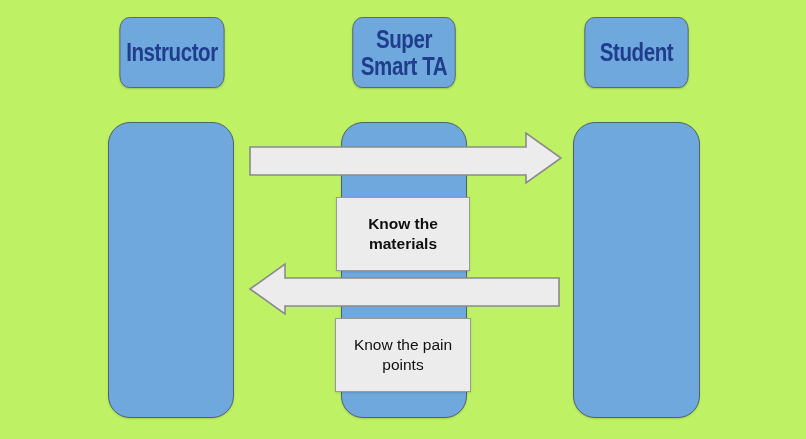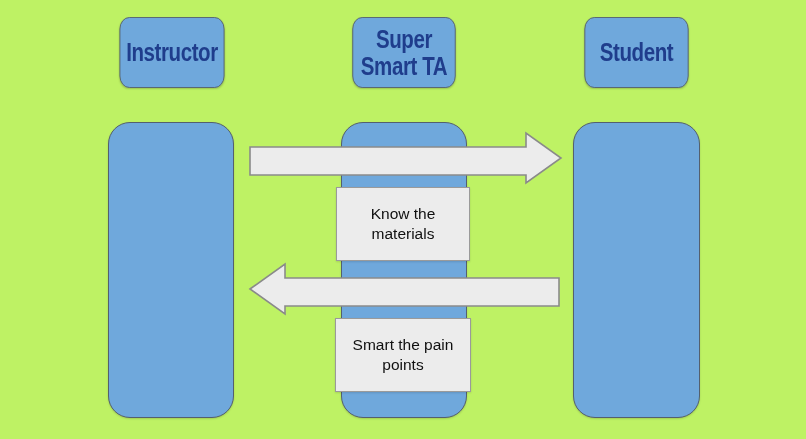--- a/index.html
+++ b/index.html
@@ -107,27 +107,27 @@
   </div>
 
   <div class="actor-header" style="left:573px; top:17px; width:127px; height:71px;">
     <span class="label-inner">Student</span>
   </div>
 
   <svg class="arrow-svg" style="left:249px; top:132px;" width="313" height="52" viewBox="0 0 313 52">
     <polygon class="arrow-shape" points="1,15 277,15 277,1 312,26 277,51 277,43 1,43"></polygon>
   </svg>
 
-  <div class="msg-box" style="left:336px; top:187px; width:134px; height:74px;">
+  <div class="msg-box" style="left:336px; top:197px; width:134px; height:74px;font-weight:bold;">
     <span class="label-inner">Know the
 materials</span>
   </div>
 
   <svg class="arrow-svg" style="left:249px; top:263px;" width="311" height="52" viewBox="0 0 311 52">
     <polygon class="arrow-shape" points="1,26 36,1 36,15 310,15 310,43 36,43 36,51"></polygon>
   </svg>
 
   <div class="msg-box" style="left:335px; top:318px; width:136px; height:74px;">
-    <span class="label-inner">Smart the pain
+    <span class="label-inner">Know the pain
 points</span>
   </div>
 
 </div>
 
 </body></html>

